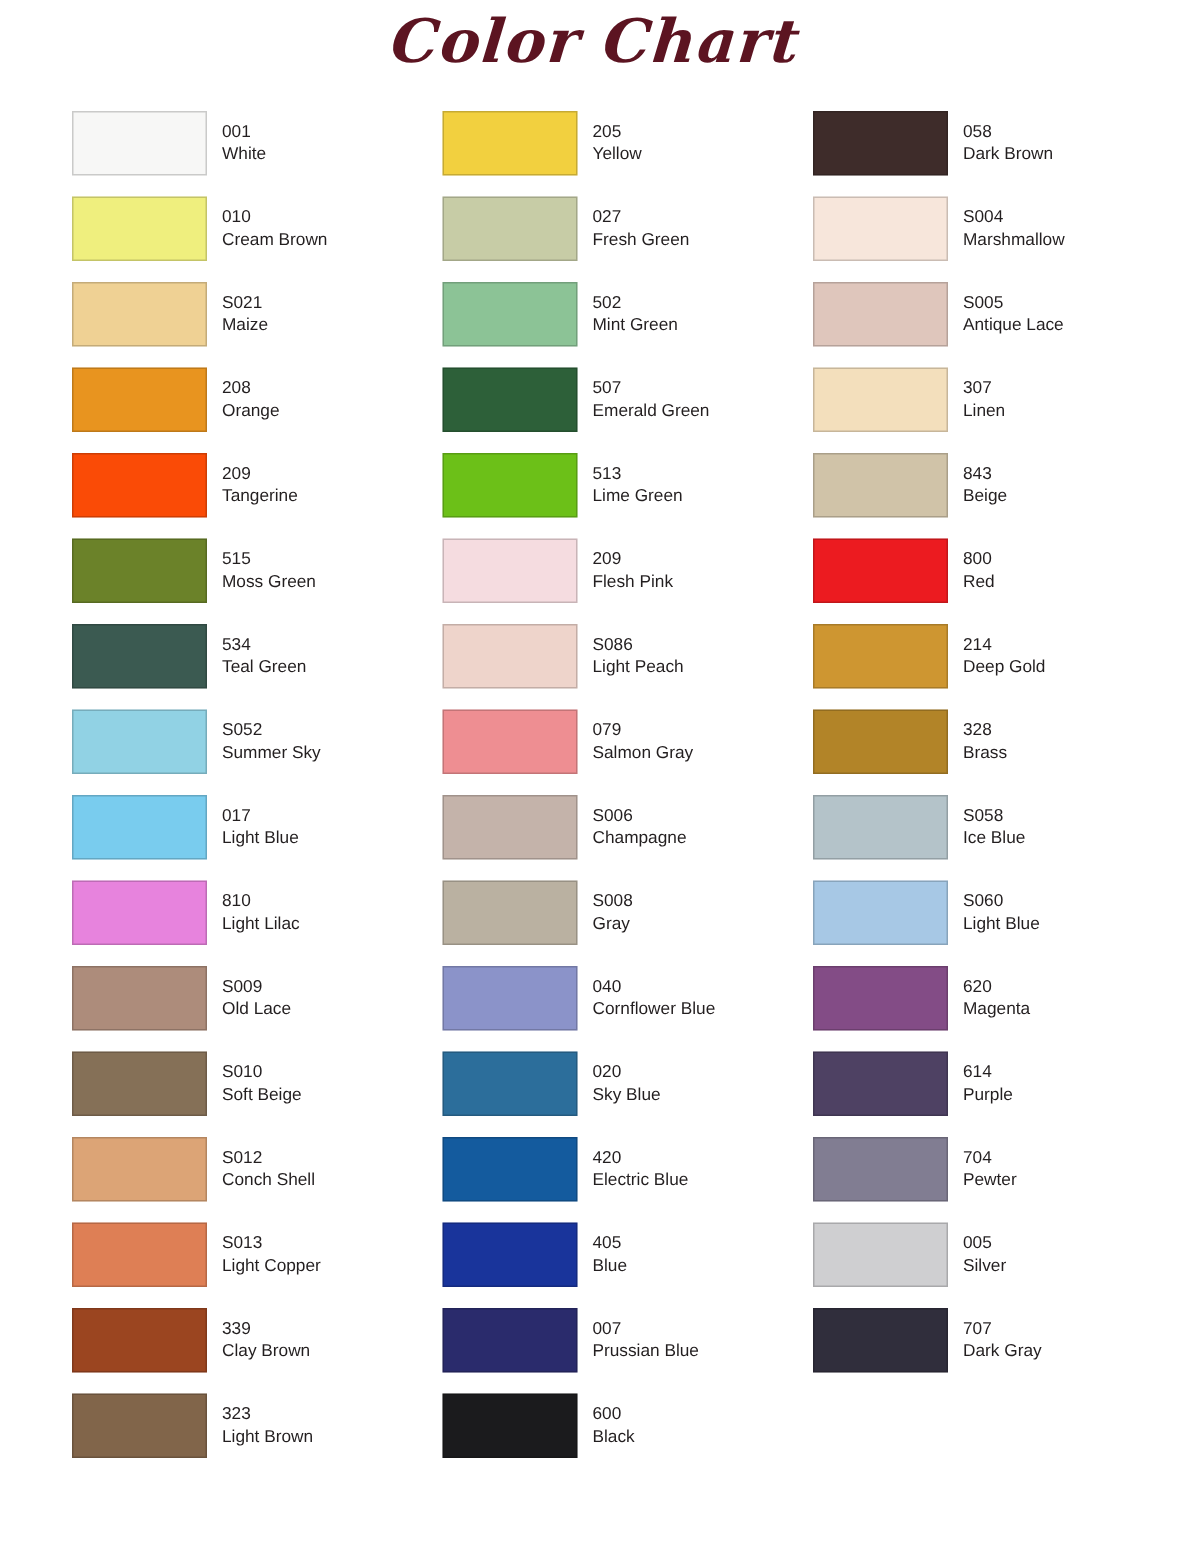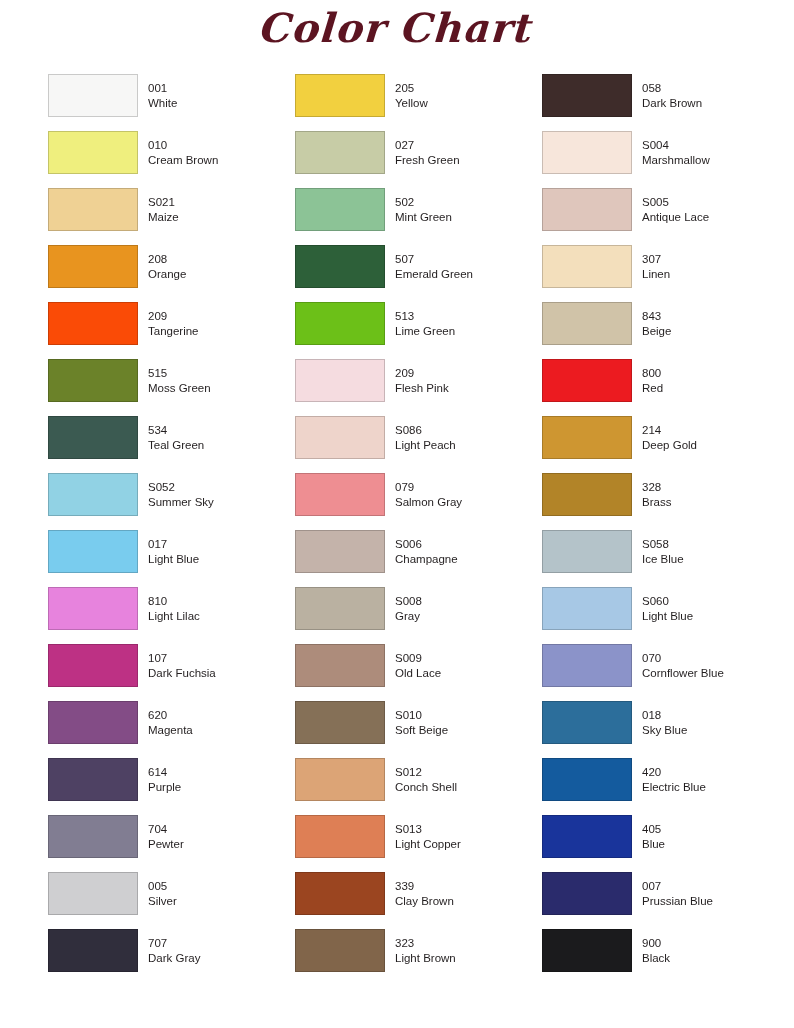--- a/index.html
+++ b/index.html
@@ -296,58 +296,51 @@
         </div>
       </div>
       <div class="cell">
         <div class="swatch" style="background: rgb(167, 200, 229);"></div>
         <div class="label">
           <span class="code">S060</span>
           <span class="name">Light Blue</span>
         </div>
       </div>
       <div class="cell">
-        <div class="swatch" style="background: rgb(189, 49, 132);"></div>
-        <div class="label">
-          <span class="code">107</span>
-          <span class="name">Dark Fuchsia</span>
-        </div>
-      </div>
-      <div class="cell">
         <div class="swatch" style="background: rgb(173, 140, 123);"></div>
         <div class="label">
           <span class="code">S009</span>
           <span class="name">Old Lace</span>
         </div>
       </div>
       <div class="cell">
         <div class="swatch" style="background: rgb(139, 147, 201);"></div>
         <div class="label">
-          <span class="code">070</span>
+          <span class="code">040</span>
           <span class="name">Cornflower Blue</span>
         </div>
       </div>
       <div class="cell">
         <div class="swatch" style="background: rgb(131, 76, 134);"></div>
         <div class="label">
           <span class="code">620</span>
           <span class="name">Magenta</span>
         </div>
       </div>
       <div class="cell">
         <div class="swatch" style="background: rgb(133, 112, 87);"></div>
         <div class="label">
           <span class="code">S010</span>
           <span class="name">Soft Beige</span>
         </div>
       </div>
       <div class="cell">
         <div class="swatch" style="background: rgb(44, 110, 155);"></div>
         <div class="label">
-          <span class="code">018</span>
+          <span class="code">020</span>
           <span class="name">Sky Blue</span>
         </div>
       </div>
       <div class="cell">
         <div class="swatch" style="background: rgb(78, 65, 99);"></div>
         <div class="label">
           <span class="code">614</span>
           <span class="name">Purple</span>
         </div>
       </div>
@@ -417,19 +410,19 @@
       <div class="cell">
         <div class="swatch" style="background: rgb(129, 101, 74);"></div>
         <div class="label">
           <span class="code">323</span>
           <span class="name">Light Brown</span>
         </div>
       </div>
       <div class="cell">
         <div class="swatch" style="background: rgb(27, 27, 29);"></div>
         <div class="label">
-          <span class="code">900</span>
+          <span class="code">600</span>
           <span class="name">Black</span>
         </div>
       </div>
     </div>
 
 </div>
 
 </body></html>

